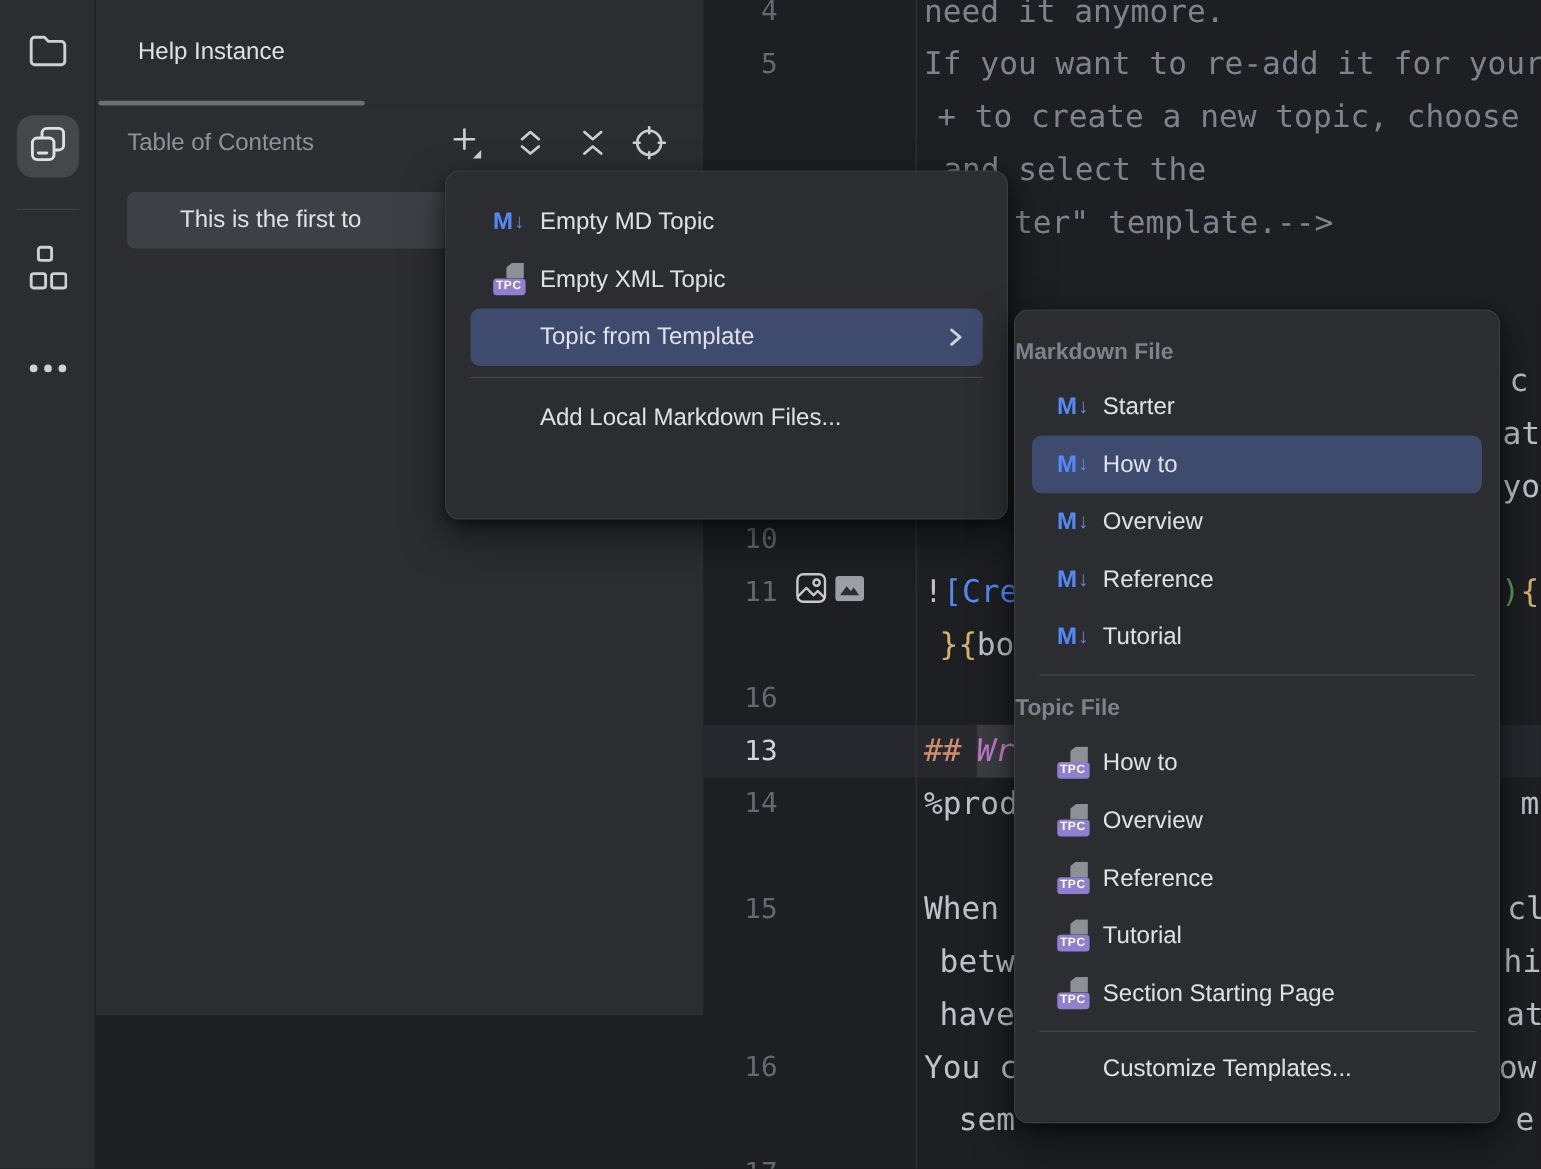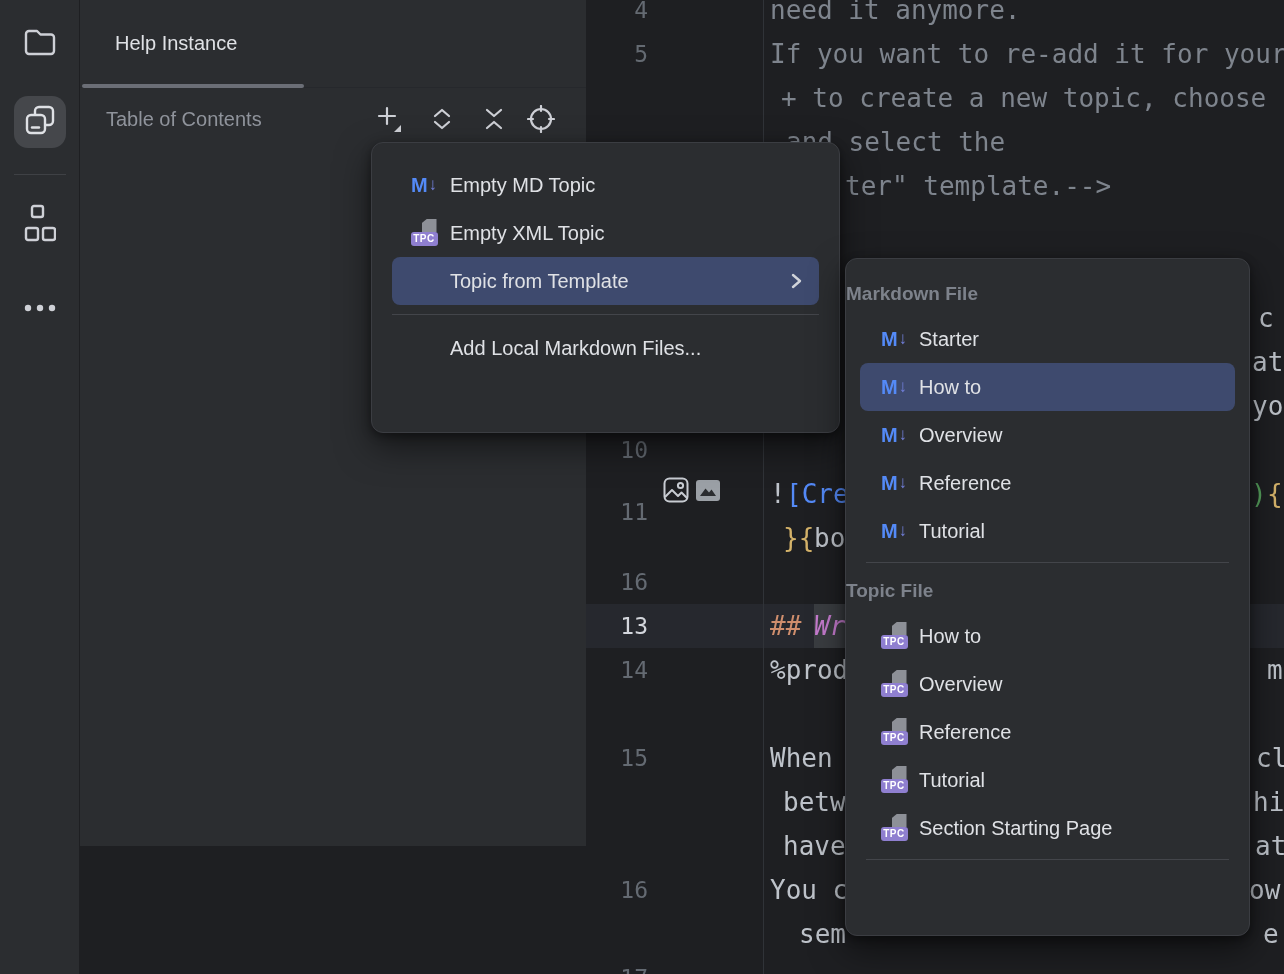--- a/index.html
+++ b/index.html
@@ -141,30 +141,33 @@
     </div>
     <div class="tbtn" style="left:442px">
       <span>
         <svg width="28" height="28" viewBox="0 0 28 28" fill="none" stroke="#ced0d6" stroke-width="2.2" stroke-linecap="round">
           <circle cx="14" cy="14" r="10"></circle>
           <path d="M14 1 v5 M14 22 v5 M1 14 h5 M22 14 h5"></path>
         </svg>
       </span>
     </div>
   </div>
+  <div class="tree-item">
+    <span>This is the first to</span>
+  </div>
 </section>
 
 <section class="editor">
   <div class="cur-line"></div>
   <div class="gutter-sep"></div>
 
   <span class="ln" style="top:-12px">4</span>
   <span class="ln" style="top:32px">5</span>
   <span class="ln" style="top:428px">10</span>
-  <span class="ln" style="top:490px">11</span>
+  <span class="ln" style="top:472px">11</span>
   <span class="ln" style="top:560px">16</span>
   <span class="ln cur" style="top:604px">13</span>
   <span class="ln" style="top:648px">14</span>
   <span class="ln" style="top:736px">15</span>
   <span class="ln" style="top:868px">16</span>
   <span class="ln" style="top:956px">17</span>
 
   <span class="gicon" style="left:77px; top:477px">
     <svg width="26" height="26" viewBox="0 0 26 26" fill="none" stroke="#c8ccd2" stroke-width="2">
       <rect x="1.5" y="1.5" width="23" height="23" rx="5"></rect>
@@ -324,13 +327,17 @@
     <span class="ic-slot">
         <span class="tpc-ic">
           <span class="tpc-page"></span>
           <span class="tpc-badge">TPC</span>
         </span>
       </span>
     <span>Section Starting Page</span>
   </div>
 
   <div class="msep"></div>
+  <div class="mrow">
+    <span class="ic-slot"></span>
+    <span>Customize Templates...</span>
+  </div>
 </div>
 
 </body></html>

